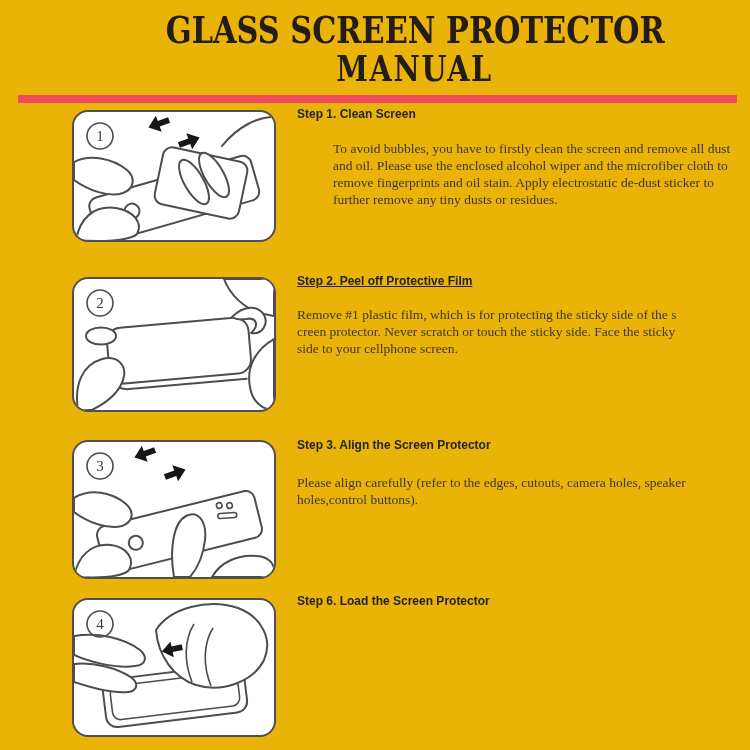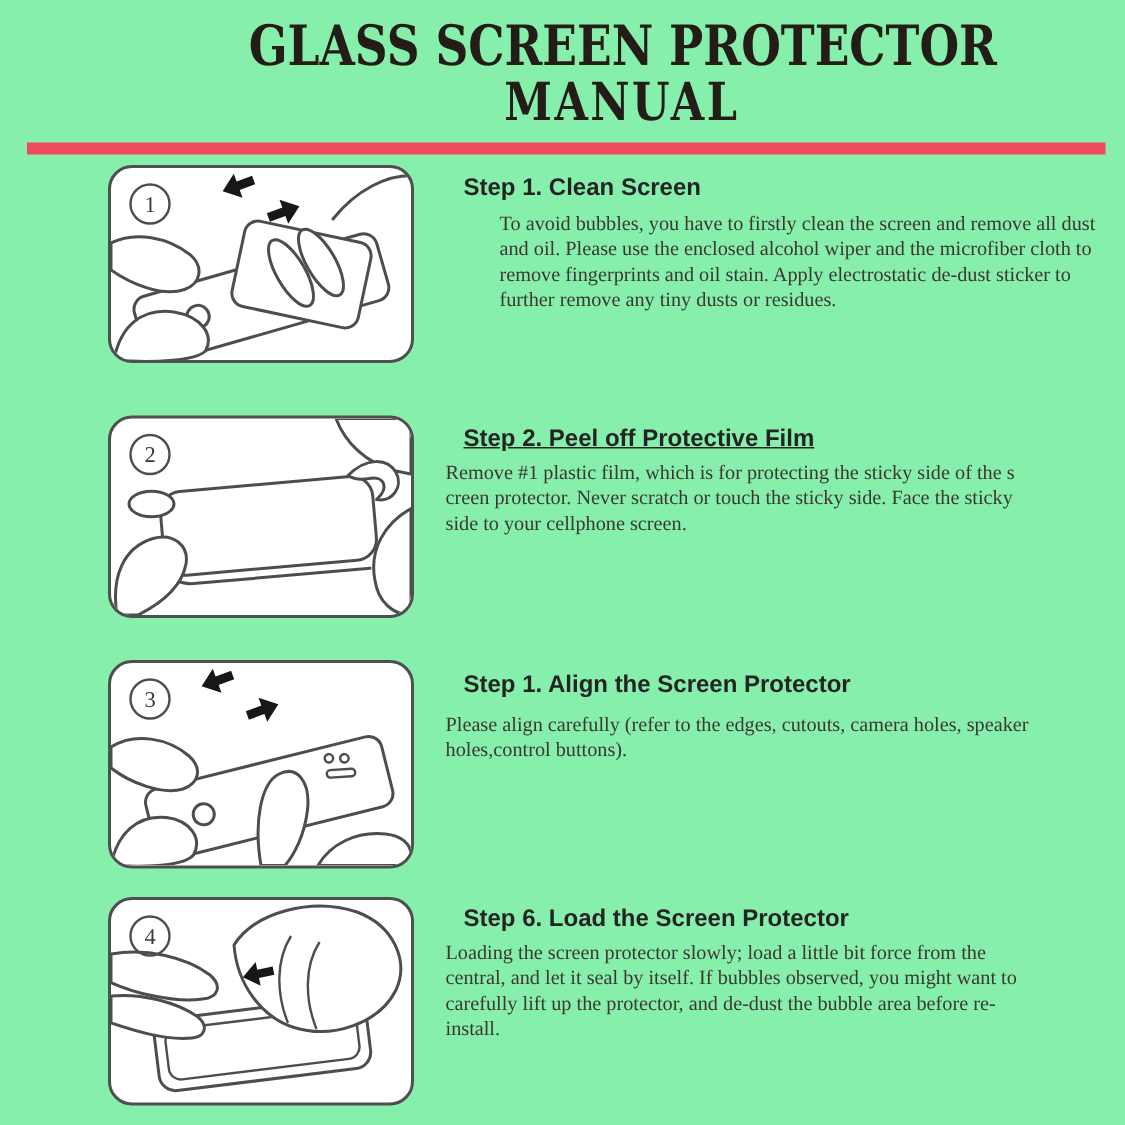--- a/index.html
+++ b/index.html
@@ -1,16 +1,16 @@
 <!DOCTYPE html>
 <html><head>
 <meta charset="utf-8">
 <style>
   html,body{margin:0;padding:0;background:#ffffff;}
-  .page{position:relative;width:750px;height:750px;background:#86efac;overflow:hidden;
+  .page{position:relative;width:750px;height:750px;background:#eab308;overflow:hidden;
         font-family:"Liberation Serif",serif;}
 
   
   .hdr{position:absolute;top:10px;left:80px;right:0;text-align:center;color:#241c16;}
   .tl{font-family:"DejaVu Serif",serif;font-weight:bold;white-space:nowrap;}
   .tl-inner{display:inline-block;transform:scaleX(0.82);transform-origin:50% 50%;}
   .tl1{font-size:37px;line-height:40px;}
   .tl2{font-size:35px;line-height:38px;margin-top:0;letter-spacing:2px;}
   .divider{position:absolute;top:95px;left:18px;width:719px;height:8px;background:#ef4a5b;}
 
@@ -24,22 +24,22 @@
   .f4{top:598px;height:135px;}
 
   
   .w{fill:#ffffff;stroke:#4d4d4d;stroke-width:2;stroke-linejoin:round;stroke-linecap:round;}
   .n{fill:none;stroke:#4d4d4d;stroke-width:2;stroke-linejoin:round;stroke-linecap:round;}
   .thin{fill:none;stroke:#4d4d4d;stroke-width:1.6;}
   .b{fill:#171717;stroke:none;}
   .badge-num{font-family:"Liberation Serif",serif;font-size:15px;fill:#3a3a3a;text-anchor:middle;}
 
   
-  .step-h{position:absolute;left:297px;margin:12px;font-family:"Liberation Sans",sans-serif;
-          font-weight:bold;font-size:16px;line-height:22px;color:#242424;}
+  .step-h{position:absolute;left:297px;margin:0;font-family:"Liberation Sans",sans-serif;
+          font-weight:bold;font-size:12px;line-height:22px;color:#242424;}
   .h1{top:103px;} .h2{top:270px;text-decoration:underline;} .h3{top:434px;} .h4{top:590px;}
   .step-p{position:absolute;left:297px;width:402px;margin:0;font-size:13.5px;line-height:17px;
           color:#3d3733;}
   .p1{top:140px;margin-left:36px;} .p2{top:306px;} .p3{top:474px;} .p4{top:626px;}
 </style>
 </head>
 <body>
 
 <div class="page">
 
@@ -100,35 +100,34 @@
       <path d="M0,56 C16,46 38,50 52,62 C61,70 59,80 48,84 C34,88 13,80 0,70 Z" class="w"></path>
       <path d="M0,135 C4,114 17,101 37,103 C53,105 61,117 55,128 C48,136 20,136 0,135 Z" class="w"></path>
       <path d="M100,135 C95,106 100,80 112,74 C124,68 133,79 131,98 C129,115 122,128 116,135 Z" class="w"></path>
       <path d="M138,135 C146,121 163,112 183,114 C194,115 200,121 200,128 L200,135 Z" class="w"></path>
       <path d="M0,5.5 L11,5.5 L11,0 L22,8.5 L11,17 L11,11.5 L0,11.5 Z" transform="translate(84,16) rotate(160)" class="b"></path>
       <path d="M0,5.5 L11,5.5 L11,0 L22,8.5 L11,17 L11,11.5 L0,11.5 Z" transform="translate(88,27) rotate(-20)" class="b"></path>
       <circle cx="26" cy="24" r="13" class="thin"></circle>
       <text x="26" y="29" class="badge-num">3</text>
     </svg>
   </figure>
-  <h2 class="step-h h3">Step 1. Align the Screen Protector</h2>
+  <h2 class="step-h h3">Step 3. Align the Screen Protector</h2>
   <p class="step-p p3">Please align carefully (refer to the edges, cutouts, camera holes, speaker holes,control buttons).</p>
 
   <figure class="fig f4">
     <svg viewBox="0 0 200 135" preserveAspectRatio="none">
       <g transform="rotate(-7 100 96)">
         <rect x="30" y="72" width="142" height="48" rx="11" class="w"></rect>
         <rect x="37" y="79" width="128" height="34" rx="8" class="thin"></rect>
       </g>
       <path d="M82,30 C96,8 134,-2 164,8 C188,17 199,40 190,60 C179,82 148,93 122,85 C100,78 84,56 82,30 Z" class="w"></path>
       <path d="M118,82 C110,62 110,40 120,24" class="thin"></path>
       <path d="M137,86 C129,66 129,44 139,28" class="thin"></path>
       <path d="M0,36 C24,32 50,38 66,50 C74,57 72,65 61,66 C41,69 13,61 0,55 Z" class="w"></path>
       <path d="M0,64 C20,62 44,68 58,78 C65,84 63,91 54,92 C36,94 12,86 0,82 Z" class="w"></path>
       <path d="M0,5.5 L11,5.5 L11,0 L22,8.5 L11,17 L11,11.5 L0,11.5 Z" transform="translate(110,55) rotate(168) scale(0.95)" class="b"></path>
       <circle cx="26" cy="24" r="13" class="thin"></circle>
       <text x="26" y="29" class="badge-num">4</text>
     </svg>
   </figure>
   <h2 class="step-h h4">Step 6. Load the Screen Protector</h2>
-  <p class="step-p p4">Loading the screen protector slowly; load a little bit force from the central, and let it seal by itself. If bubbles observed, you might want to carefully lift up the protector, and de-dust the bubble area before re-install.</p>
 
 </div>
 
 </body></html>

